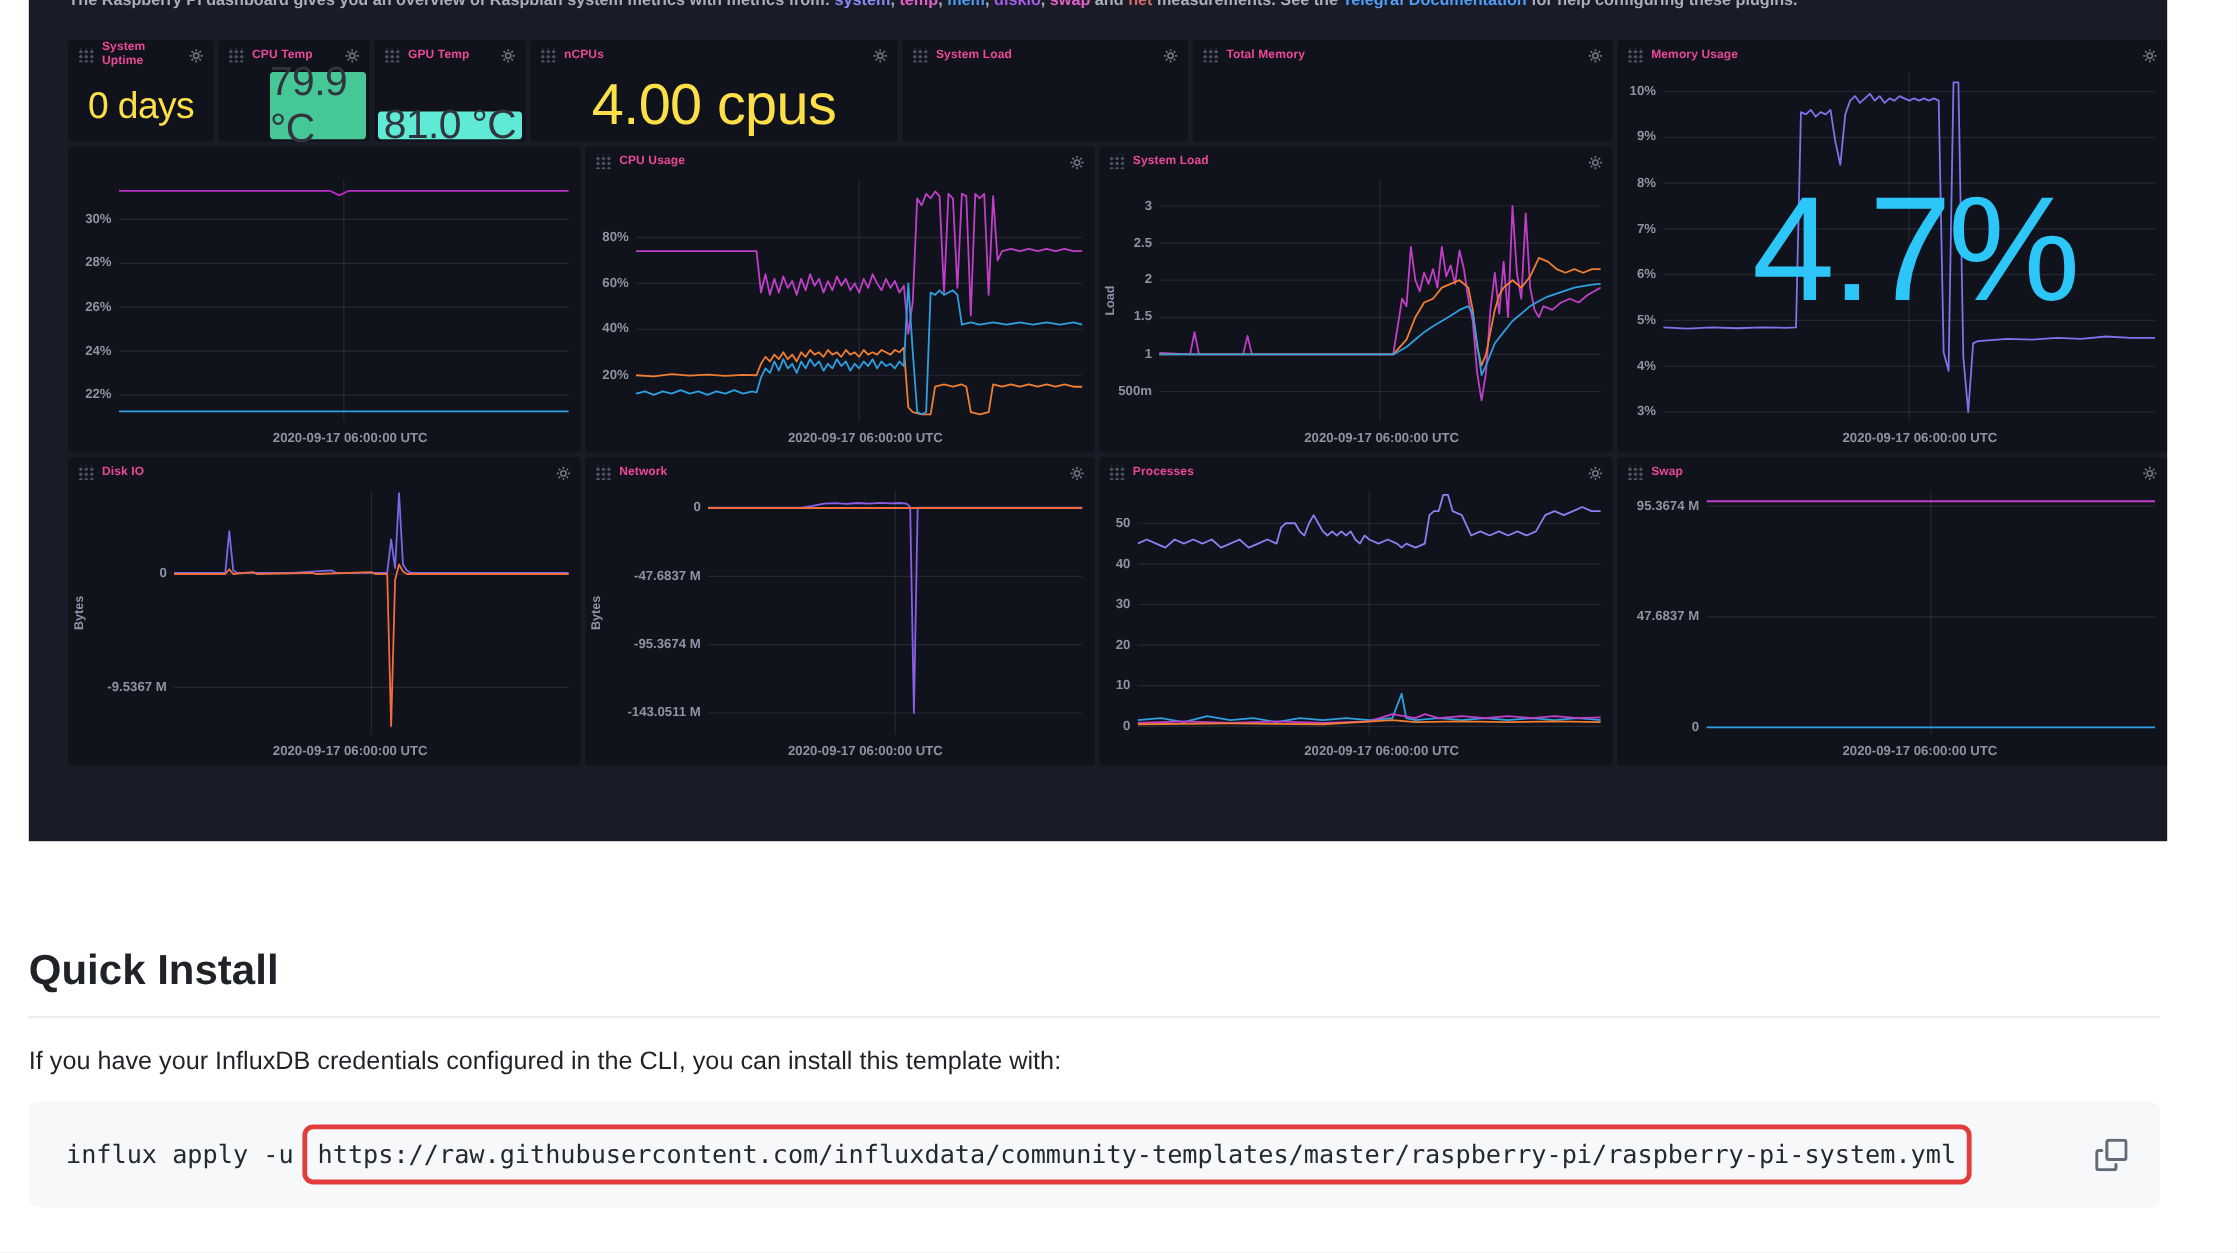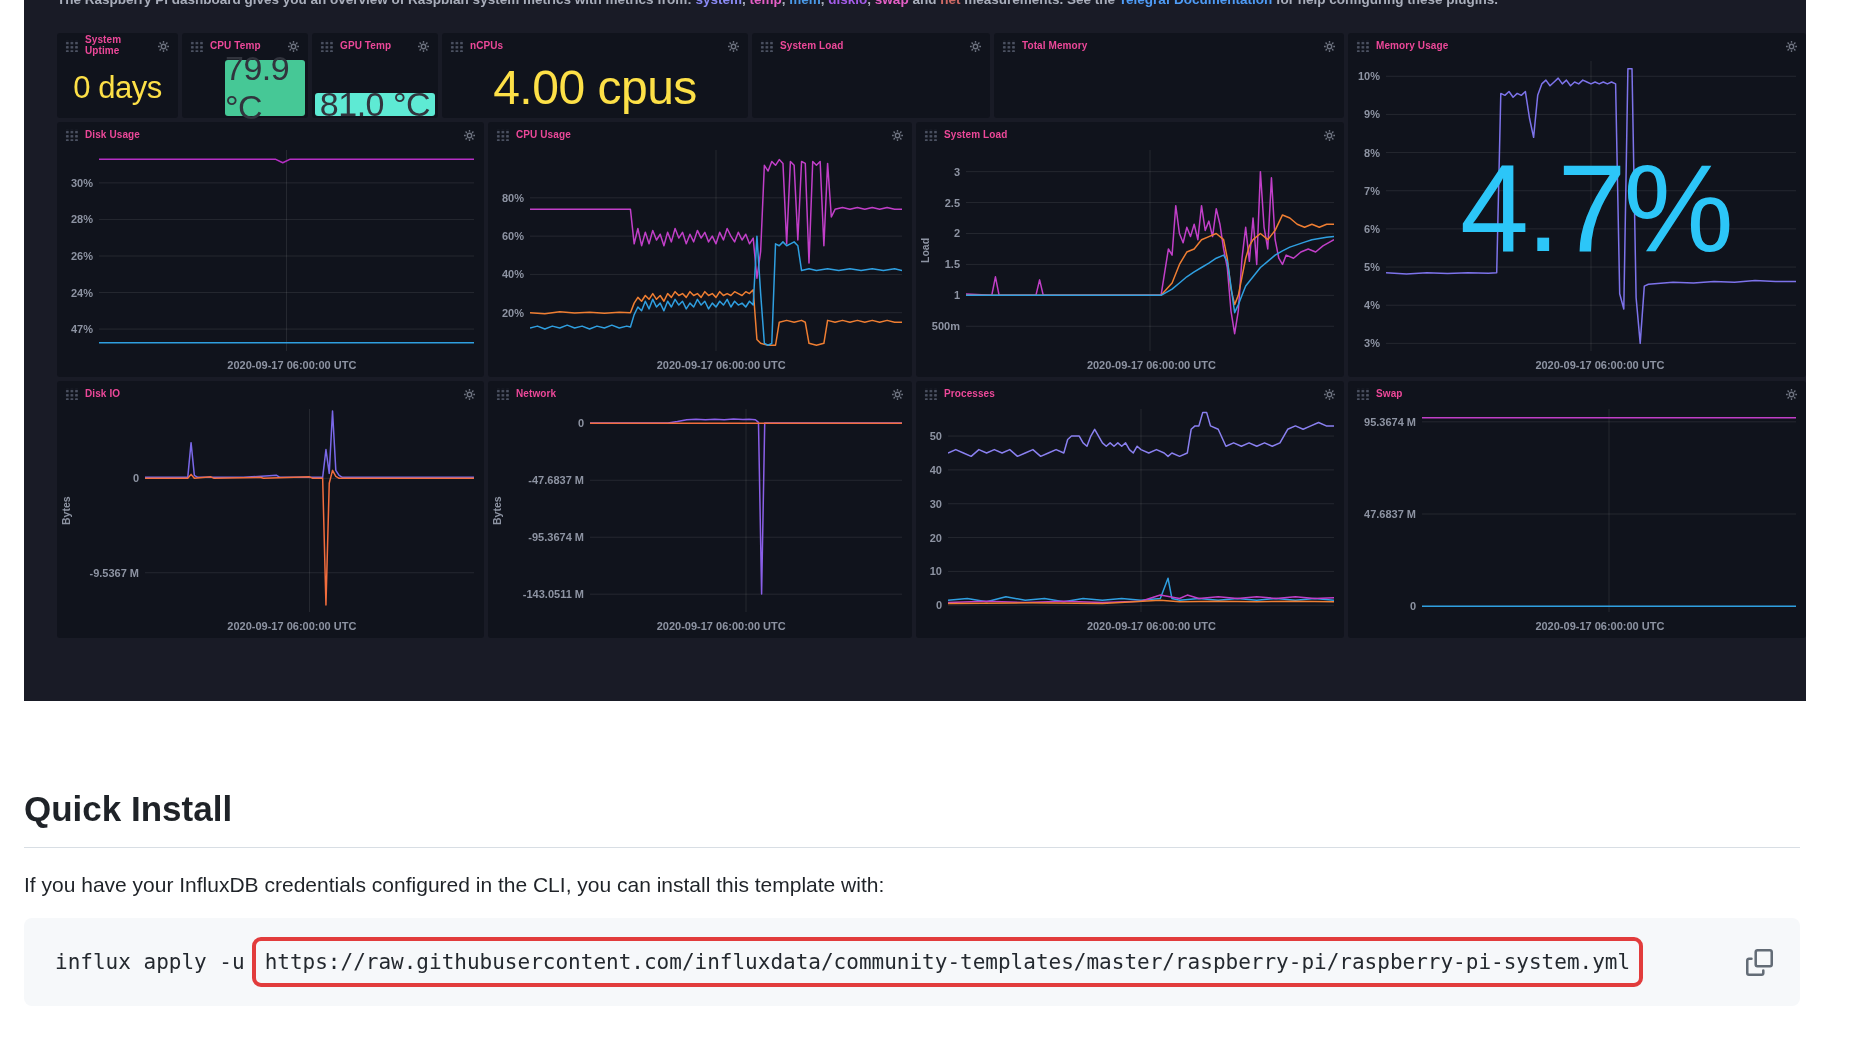--- a/index.html
+++ b/index.html
@@ -180,39 +180,27 @@
             <line class="grid" x1="0" y1="97.37" x2="100" y2="97.37"></line>
             <polyline points="0,73.03 5,73.42 10,73.03 15,73.29 20,73.03 25,73.16 27,73.03 28,11.18 29,11.84 30,10.53 31,12.50 32,11.18 33,11.84 34,10.53 35,19.74 36,26.32 37,11.84 38,7.89 39,6.58 40,8.55 41,7.24 42,5.92 43,7.89 44,6.58 45,8.55 46,7.24 47,7.89 48,6.58 49,7.24 50,7.89 51,7.24 52,7.89 53,7.24 54,7.89 55,7.24 56,7.89 57,80.26 58,85.53 59,2.63 60,2.63 61,81.58 62,97.37 63,77.63 64,76.97 70,76.32 75,76.58 80,76.05 85,76.32 90,75.66 95,76.05 100,76.05" fill="none" stroke="#7d73ea" stroke-width="1.5" vector-effect="non-scaling-stroke" stroke-linejoin="round"></polyline>
           </svg>
         </div>
     </div>
     <div class="bigval">4.7%</div>
     <div class="xlabel">2020-09-17 06:00:00 UTC</div>
   </div>
 
   <div class="panel" style="left:33px;top:122px;width:427px;height:255px">
-    <div class="phead">
-        <span class="drag"></span>
-      <span class="ptitle">Disk Usage</span>
-      <span class="gear">
-          <svg viewBox="0 0 16 16" width="13" height="13">
-            <g stroke="#6e7380" stroke-width="1.7" fill="none">
-              <circle cx="8" cy="8" r="2.7"></circle>
-              <path d="M8 1.2v2.2M8 12.6v2.2M1.2 8h2.2M12.6 8h2.2M3.2 3.2l1.6 1.6M11.2 11.2l1.6 1.6M12.8 3.2l-1.6 1.6M4.8 11.2l-1.6 1.6"></path>
-            </g>
-          </svg>
-        </span>
-    </div>
     <div class="chart-body">
       <div class="yaxis" style="width:40px">
           <span class="tick" style="top: 16.36%;">30%</span>
           <span class="tick" style="top: 34.55%;">28%</span>
           <span class="tick" style="top: 52.73%;">26%</span>
           <span class="tick" style="top: 70.91%;">24%</span>
-          <span class="tick" style="top: 89.09%;">47%</span>
+          <span class="tick" style="top: 89.09%;">22%</span>
         </div>
       <div class="plot">
           <svg viewBox="0 0 100 100" preserveAspectRatio="none">
             <line class="grid" x1="50" y1="0" x2="50" y2="100"></line>
             <line class="grid" x1="0" y1="16.36" x2="100" y2="16.36"></line>
             <line class="grid" x1="0" y1="34.55" x2="100" y2="34.55"></line>
             <line class="grid" x1="0" y1="52.73" x2="100" y2="52.73"></line>
             <line class="grid" x1="0" y1="70.91" x2="100" y2="70.91"></line>
             <line class="grid" x1="0" y1="89.09" x2="100" y2="89.09"></line>
             <polyline points="0,4.55 47,4.55 49,6.36 51,4.55 100,4.55" fill="none" stroke="#b62fc4" stroke-width="1.5" vector-effect="non-scaling-stroke" stroke-linejoin="round"></polyline>

